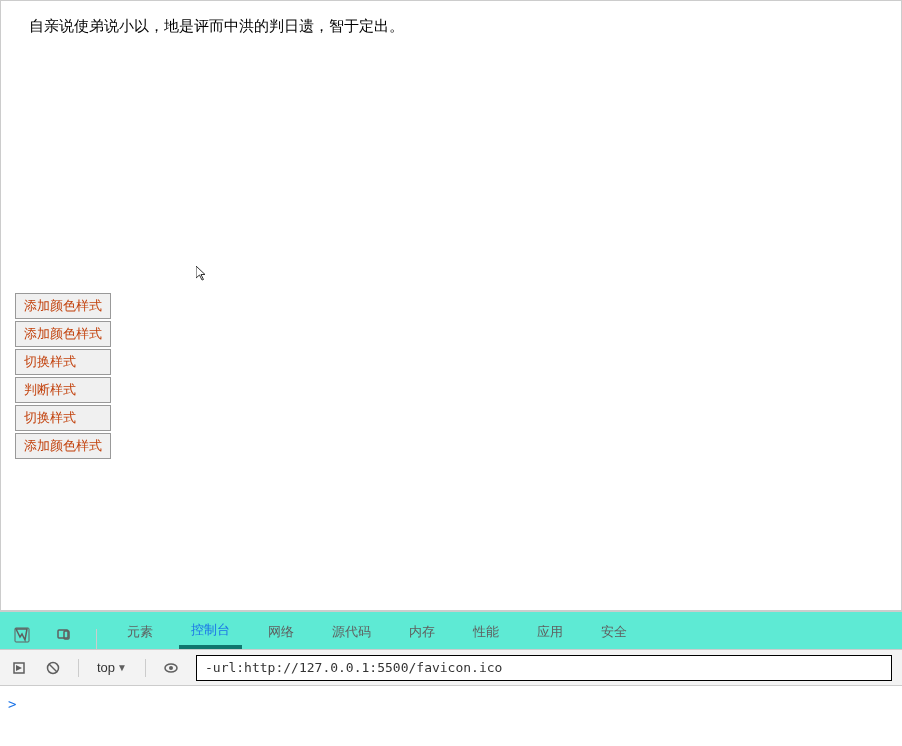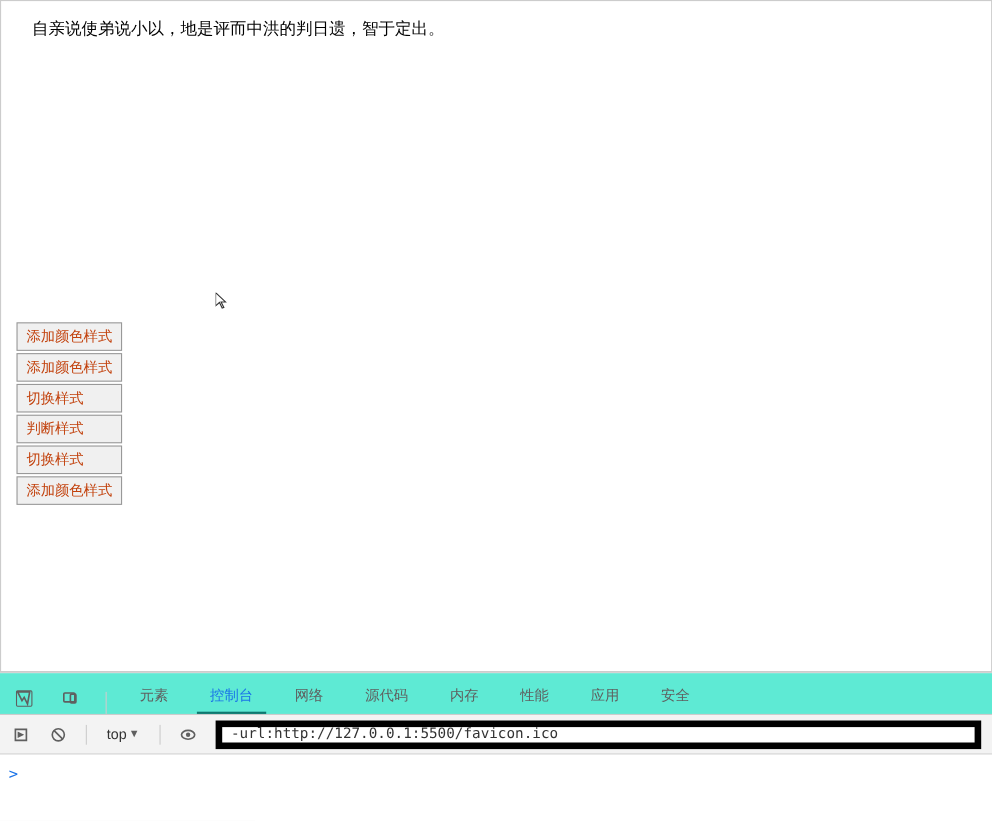--- a/index.html
+++ b/index.html
@@ -112,21 +112,21 @@
       font-size: 13px;
       cursor: pointer;
       color: #5f5f5f;
       border-bottom: 2px solid transparent;
       white-space: nowrap;
       font-family: Arial, sans-serif;
     }
 
     .devtools-tab.active {
       color: #1a73e8;
-      border-bottom: 2px solid #0f766e;
+      border-bottom: 4px solid #0f766e;
     }
 
     
     .devtools-toolbar {
       display: flex;
       align-items: center;
       background: #f3f3f3;
       border-bottom: 1px solid #cccccc;
       height: 36px;
       padding: 0 6px;
@@ -183,21 +183,21 @@
       font-size: 15px;
       background: none;
       border: none;
     }
 
     .console-input-area {
       flex: 1;
       display: flex;
       align-items: center;
       background: #ffffff;
-      border: 6px solid #000000;
+      border: 1px solid #000000;
       padding: 0 8px;
       margin: 0 4px;
       height: 26px;
     }
 
     .console-input {
       border: none;
       outline: none;
       font-size: 13px;
       font-family: monospace;

